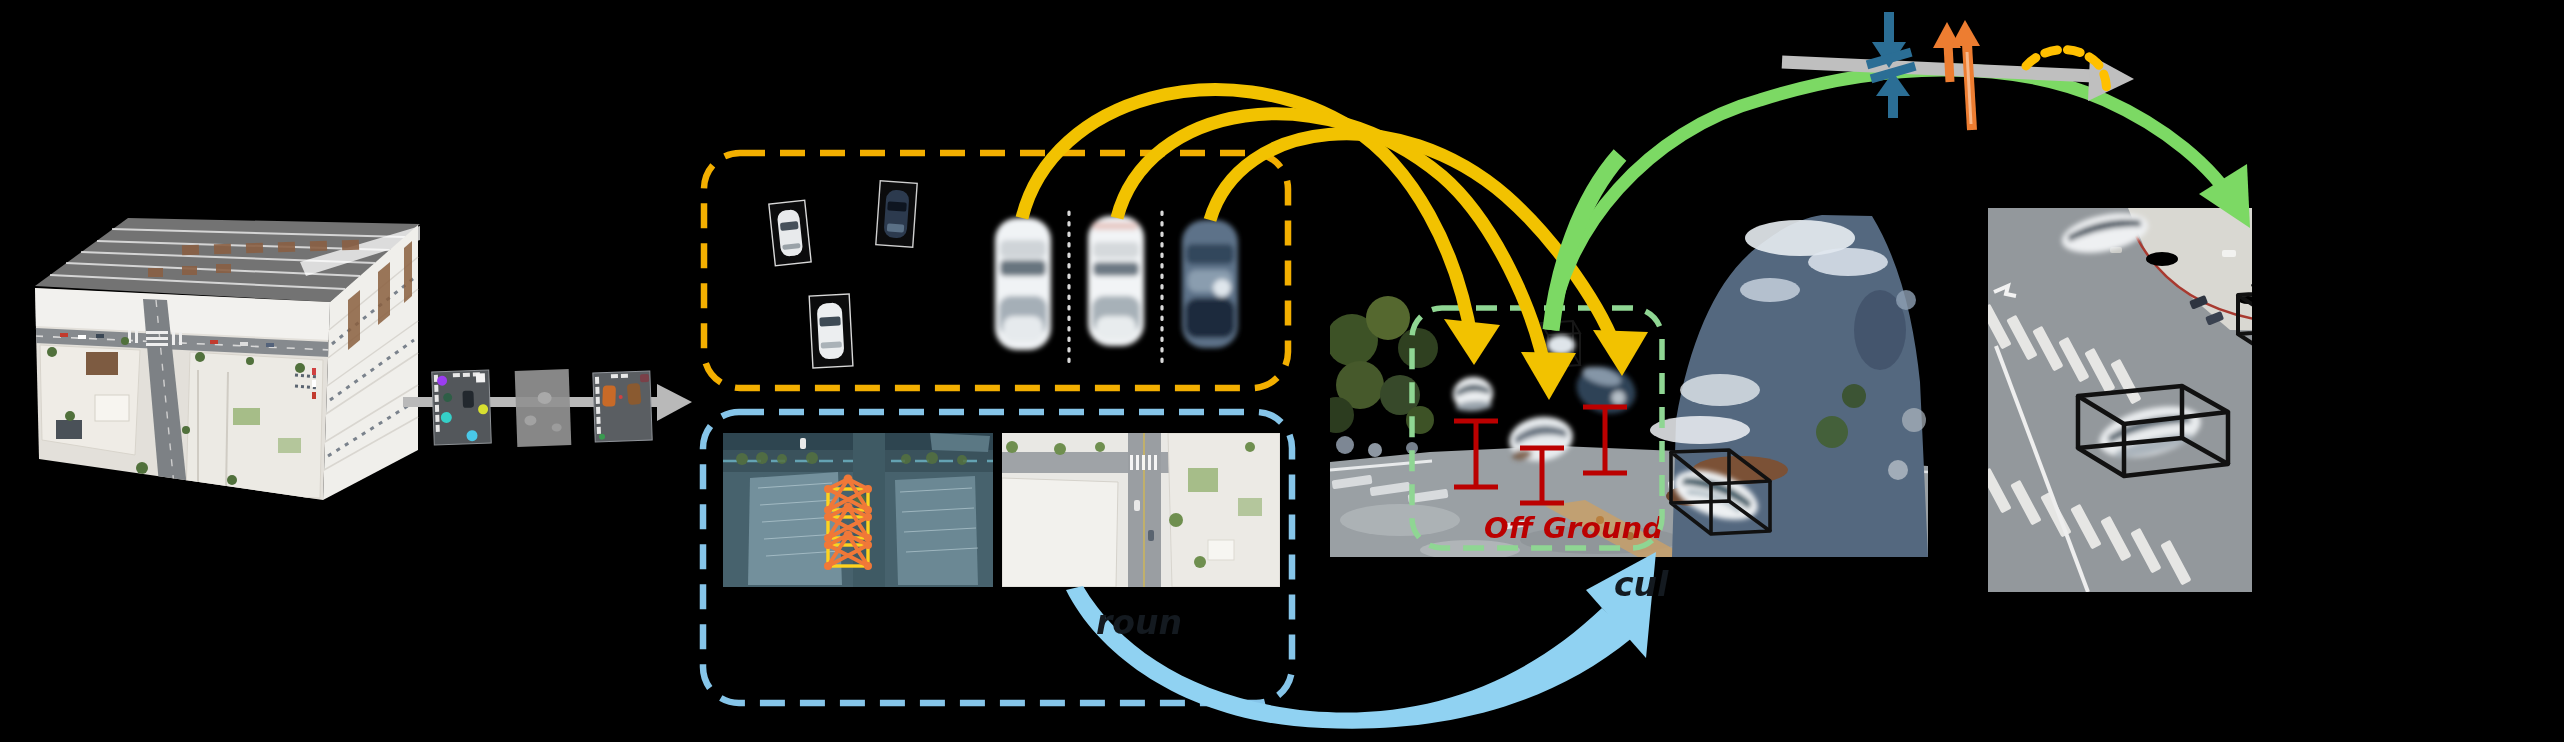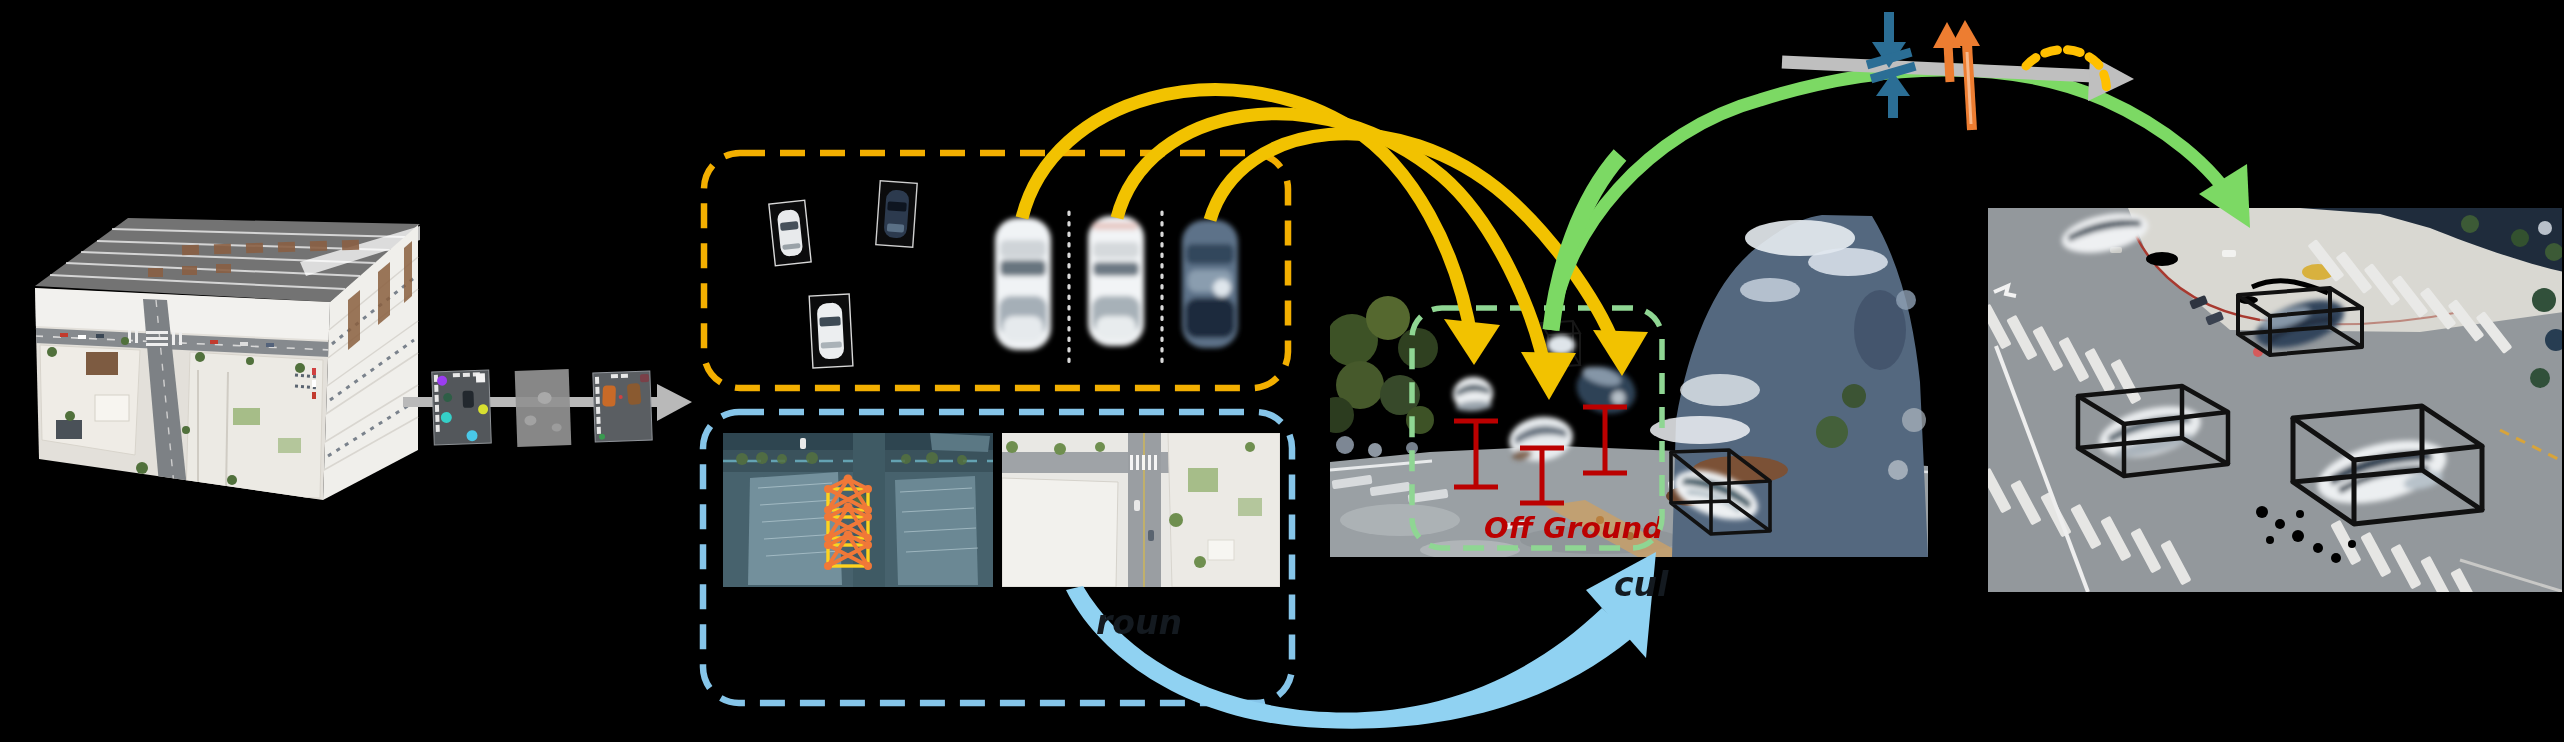--- a/index.html
+++ b/index.html
@@ -2,21 +2,21 @@
 <html style="--c-yellow-box: #F3AF00; --c-blue-box: #86C5E9; --c-green-box: #8FD693; --c-yellow-arrow: #F2C200; --c-green-arrow: #7CD964; --c-blue-arrow: #90D2F2; --c-red: #BB0000; --c-gray-arrow: #B9B9B9; --c-icon-blue: #2B6E95; --c-icon-orange: #ED7D31; --c-icon-yellow: #FFC000; --c-wire: #111111; --c-dot: #D9D9D9;"><head>
 <meta charset="utf-8">
 <style>
   :root{
     --c-yellow-box:#F3AF00; --c-blue-box:#86C5E9; --c-green-box:#8FD693;
     --c-yellow-arrow:#F2C200; --c-green-arrow:#7CD964; --c-blue-arrow:#90D2F2;
     --c-red:#BB0000; --c-gray-arrow:#B9B9B9; --c-icon-blue:#2B6E95;
     --c-icon-orange:#ED7D31; --c-icon-yellow:#FFC000; --c-wire:#111111; --c-dot:#D9D9D9;
   }
   html,body{margin:0;padding:0;background:#000;}
-  .stage{position:relative;width:2564px;height:742px;overflow:hidden;background:#000;
+  .stage{position:relative;width:2252px;height:742px;overflow:hidden;background:#000;
          font-family:"DejaVu Sans","Liberation Sans",sans-serif;}
   svg{display:block}
   text{font-family:"DejaVu Sans","Liberation Sans",sans-serif;}
   .offground{font-size:29px;font-weight:bold;font-style:italic;fill:var(--c-red);}
   .hidfrag{font-size:33px;font-style:italic;font-weight:bold;fill:#141a20;}
 </style>
 </head>
 <body>
 
 <div class="stage">

